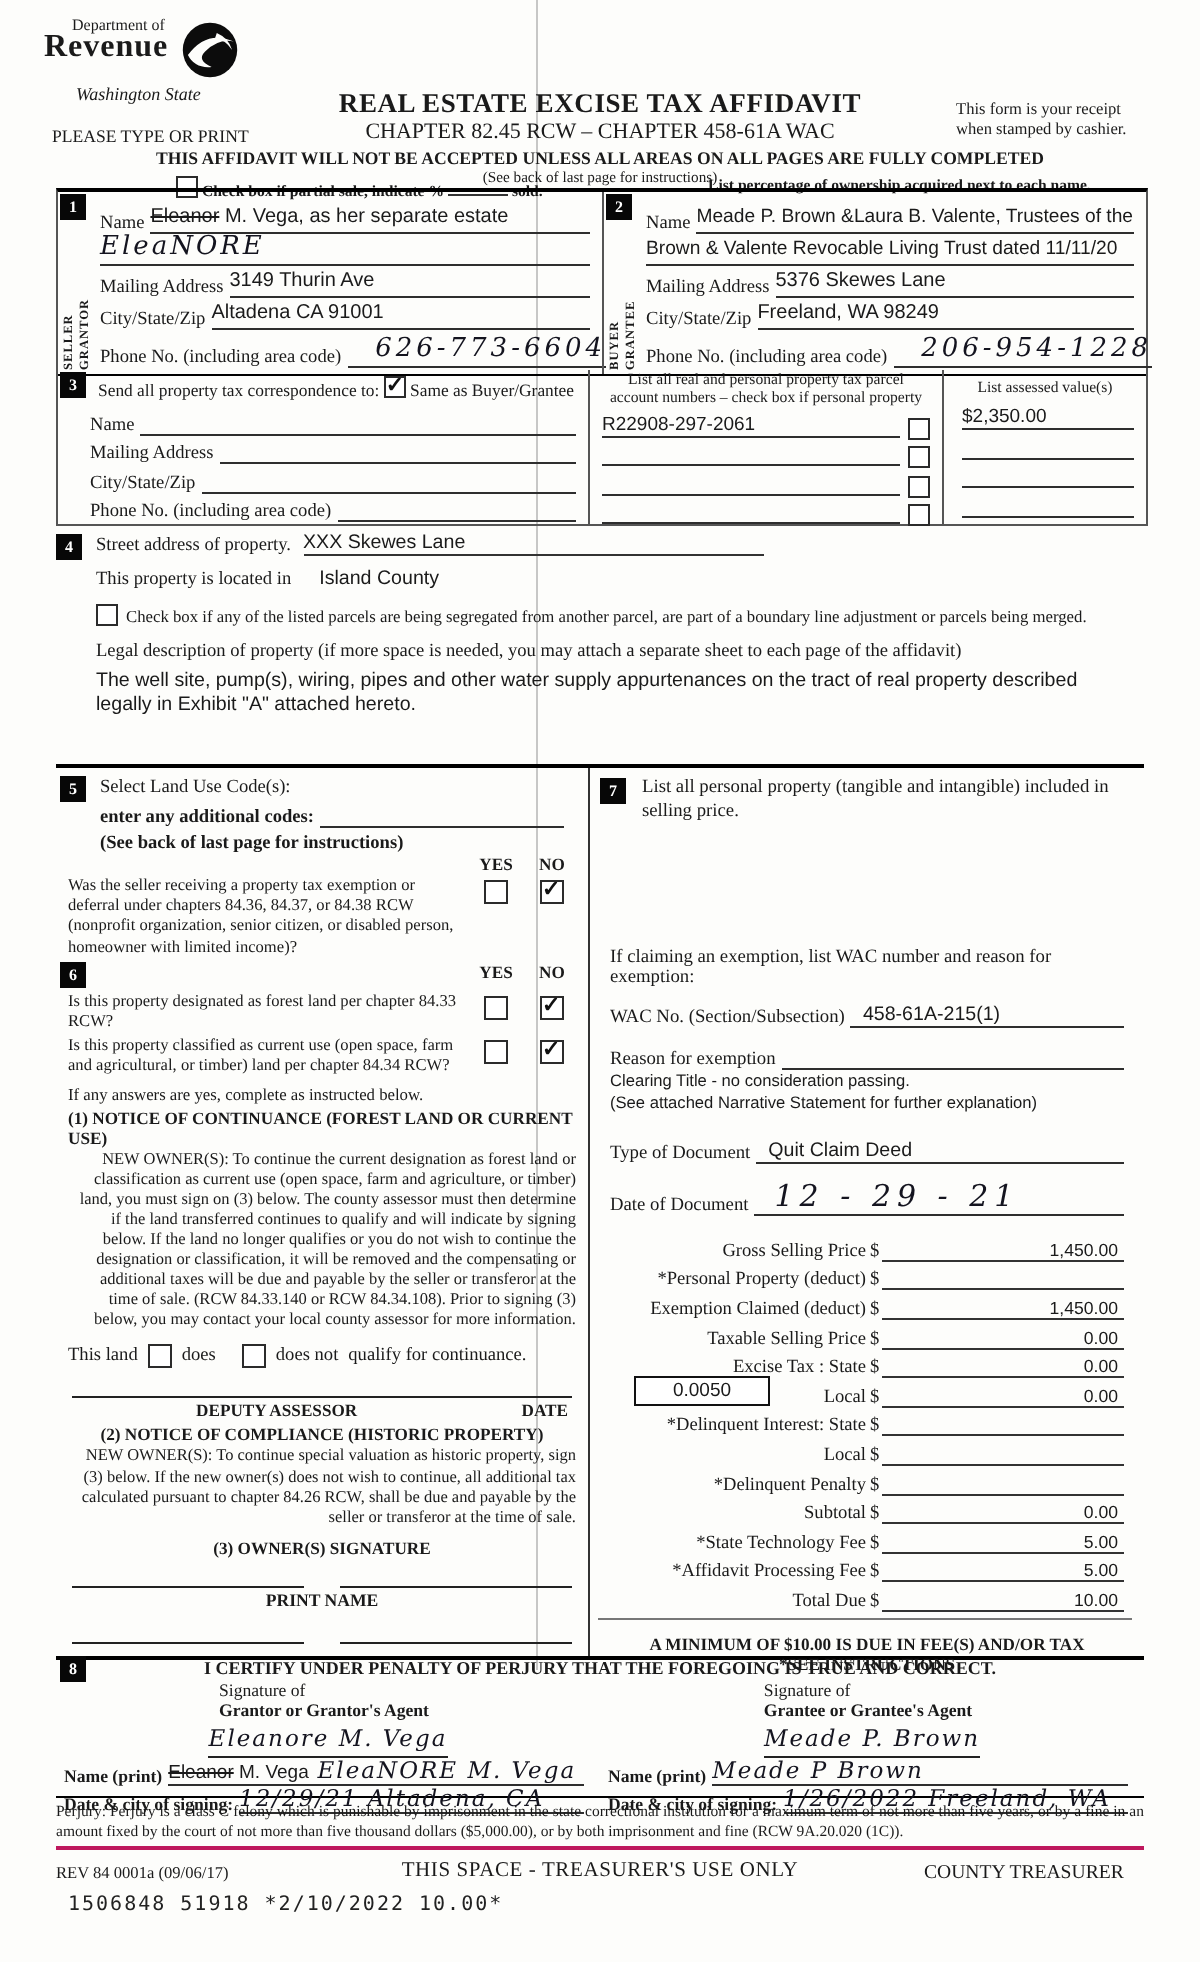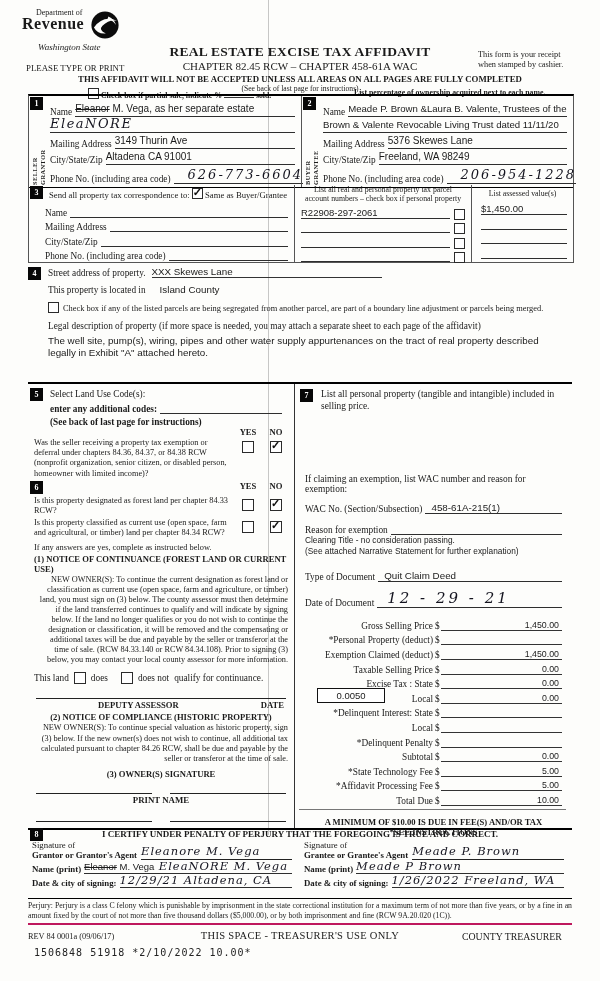--- a/index.html
+++ b/index.html
@@ -139,21 +139,21 @@
            font-family:"Liberation Sans",sans-serif;font-size:9.5px;padding:1px 0;background:#fff;}
   .feesep{border-bottom:1px solid #777;margin:3px 6px 0 4px;}
   .minnote{font-size:8.6px;font-weight:bold;text-align:center;margin-top:7px;line-height:10.5px;}
 
   
   .sec8{left:28px;top:826px;width:544px;height:72px;border-bottom:1.5px solid #000;}
   .certify{position:relative;text-align:center;font-size:9px;font-weight:bold;padding-top:3px;}
   .certify .nbox{position:absolute;left:2px;top:2px;}
   .sighalves{display:flex;margin-top:2px;}
   .sighalf{width:50%;box-sizing:border-box;padding:0 8px 0 4px;}
-  .sigrow{display:flex;align-items:center;}
+  .sigrow{display:flex;align-items:center;flex-direction:column;}
   .siglab{font-size:8.8px;line-height:9.6px;white-space:nowrap;}
   .sigline{flex:1;border-bottom:1px solid #222;margin-left:4px;}
   .hand-sig{font-size:15px;letter-spacing:1px;white-space:nowrap;}
   .sighalf .frow{height:14px;font-size:8.8px;}
   .sighalf .hand{font-size:11.5px;letter-spacing:1px;}
   .sighalf .typed{font-size:9.5px;}
 
   
   .perjury{left:28px;top:901px;width:544px;font-size:7.75px;line-height:9.6px;text-align:justify;
            border-bottom:2px solid #be185d;padding-bottom:3px;}
@@ -292,21 +292,21 @@
           <span class="cb small"></span>
         </div>
       <div class="prow">
           <span class="fline"><span class="typed"></span></span>
           <span class="cb small"></span>
         </div>
     </div>
     <div class="s3c3">
       <div class="s3colhead" style="margin-top:4px;">List assessed value(s)</div>
       <div class="vrow">
-          <span class="fline"><span class="typed">$1,450.00</span></span>
+          <span class="fline"><span class="typed">$2,350.00</span></span>
         </div>
       <div class="vrow">
           <span class="fline"><span class="typed"></span></span>
         </div>
       <div class="vrow">
           <span class="fline"><span class="typed"></span></span>
         </div>
       <div class="vrow">
           <span class="fline"><span class="typed"></span></span>
         </div>

